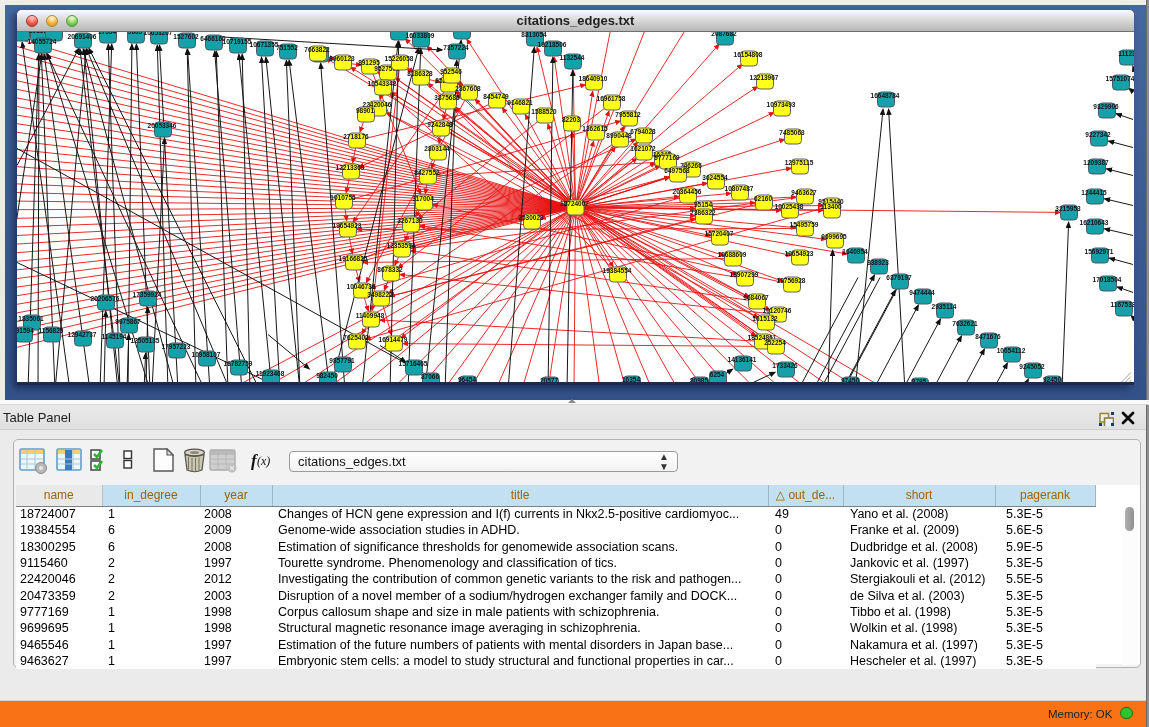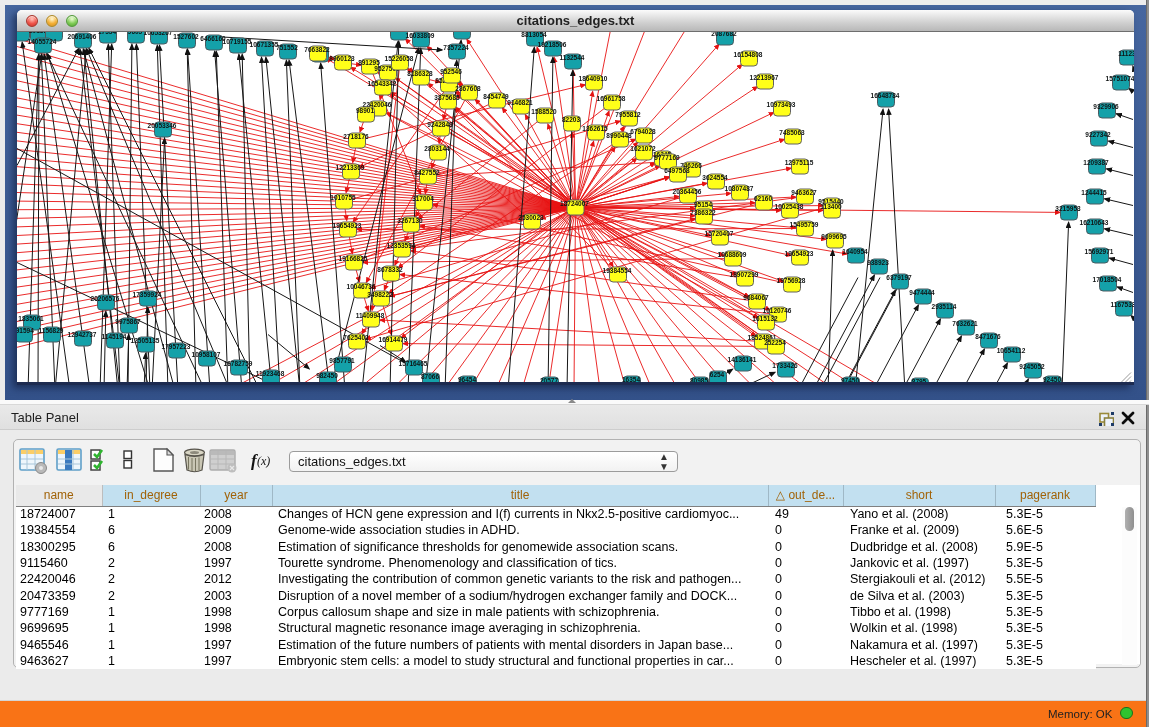--- a/index.html
+++ b/index.html
@@ -13,21 +13,21 @@
 #titlebar .tl{position:absolute;top:4.5px;width:12px;height:12px;border-radius:50%;box-shadow:inset 0 1px 1px rgba(255,255,255,.7)}
 #titlebar .t1{left:9px;background:radial-gradient(circle at 50% 28%,#ffb3aa 10%,#ef544a 55%,#c43228);border:1px solid #a8352c}
 #titlebar .t2{left:29px;background:radial-gradient(circle at 50% 28%,#ffeebb 10%,#f4af34 55%,#d08d22);border:1px solid #ad8a28}
 #titlebar .t3{left:49px;background:radial-gradient(circle at 50% 28%,#dcf5c0 10%,#7fcc55 55%,#4f9e30);border:1px solid #52993a}
 #titlebar .ttl{display:block;text-align:center;font-size:13px;font-weight:bold;color:#222;line-height:21px}
 #canvas{position:absolute;left:0;top:22px;width:1117px;height:350px;overflow:hidden}
 #winbottom{position:absolute;left:0;top:372px;width:1117px;height:3px;background:#1d2b50}
 
 #split{position:absolute;left:0;top:400px;width:1149px;height:4.5px;background:#fafafa;border-bottom:1px solid #d8d8d8}
 #tphead{position:absolute;left:0;top:404.5px;width:1145.5px;height:25.5px;background:linear-gradient(#e9e9e9,#e0e0e0);border-bottom:1px solid #cdcdcd;color:#1e1e1e;font-size:13px}
-#tphead span.cap{position:absolute;left:11px;top:5px}
+#tphead span.cap{position:absolute;left:3px;top:5px}
 #tpbody{position:absolute;left:0;top:430px;width:1145.5px;height:297px;background:#ebebeb}
 #panel{position:absolute;left:13px;top:9px;width:1128px;height:229px;background:#f2f2f2;border:1px solid #b2b2b2;border-radius:5px}
 #toolbar{position:absolute;left:0;top:0;width:100%;height:44px}
 #combo{position:absolute;left:275px;top:11px;width:389px;height:21px;background:linear-gradient(#ffffff,#f2f2f2);border:1px solid #9b9b9b;border-radius:4px;font-size:13px;color:#111;line-height:19px;padding-left:8px}
 #combo .arr{position:absolute;right:8px;top:0;font-size:10px;color:#333;line-height:10px}
 table.grid{position:absolute;left:2px;top:45px;z-index:2;border-collapse:collapse;table-layout:fixed;font-size:12px;background:#fff}
 table.grid th{height:21px;background:#c2e0f0;font-weight:normal;color:#a16207;border-right:1px solid #9fb8c6;border-bottom:1px solid #808080;font-size:12px;padding:0}
 table.grid th.first{background:#e9e9e9;border-right:1px solid #bdbdbd}
 table.grid td{height:16.3px;padding:0 0 0 4px;white-space:nowrap;overflow:hidden;color:#000;font-size:12.5px}
 table.grid td.c2{padding-left:6px}

